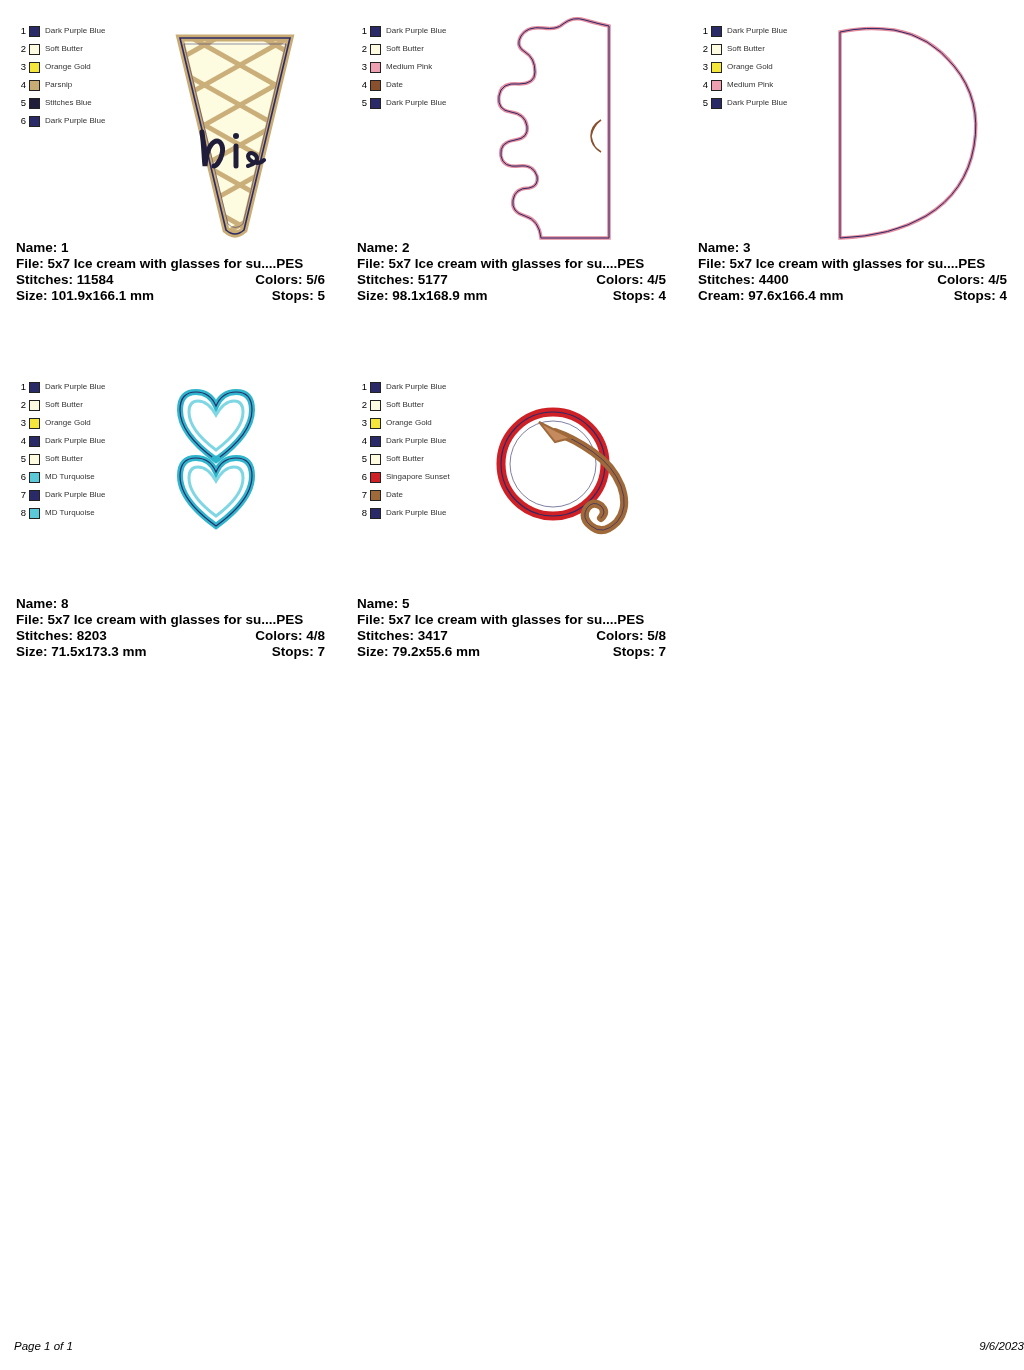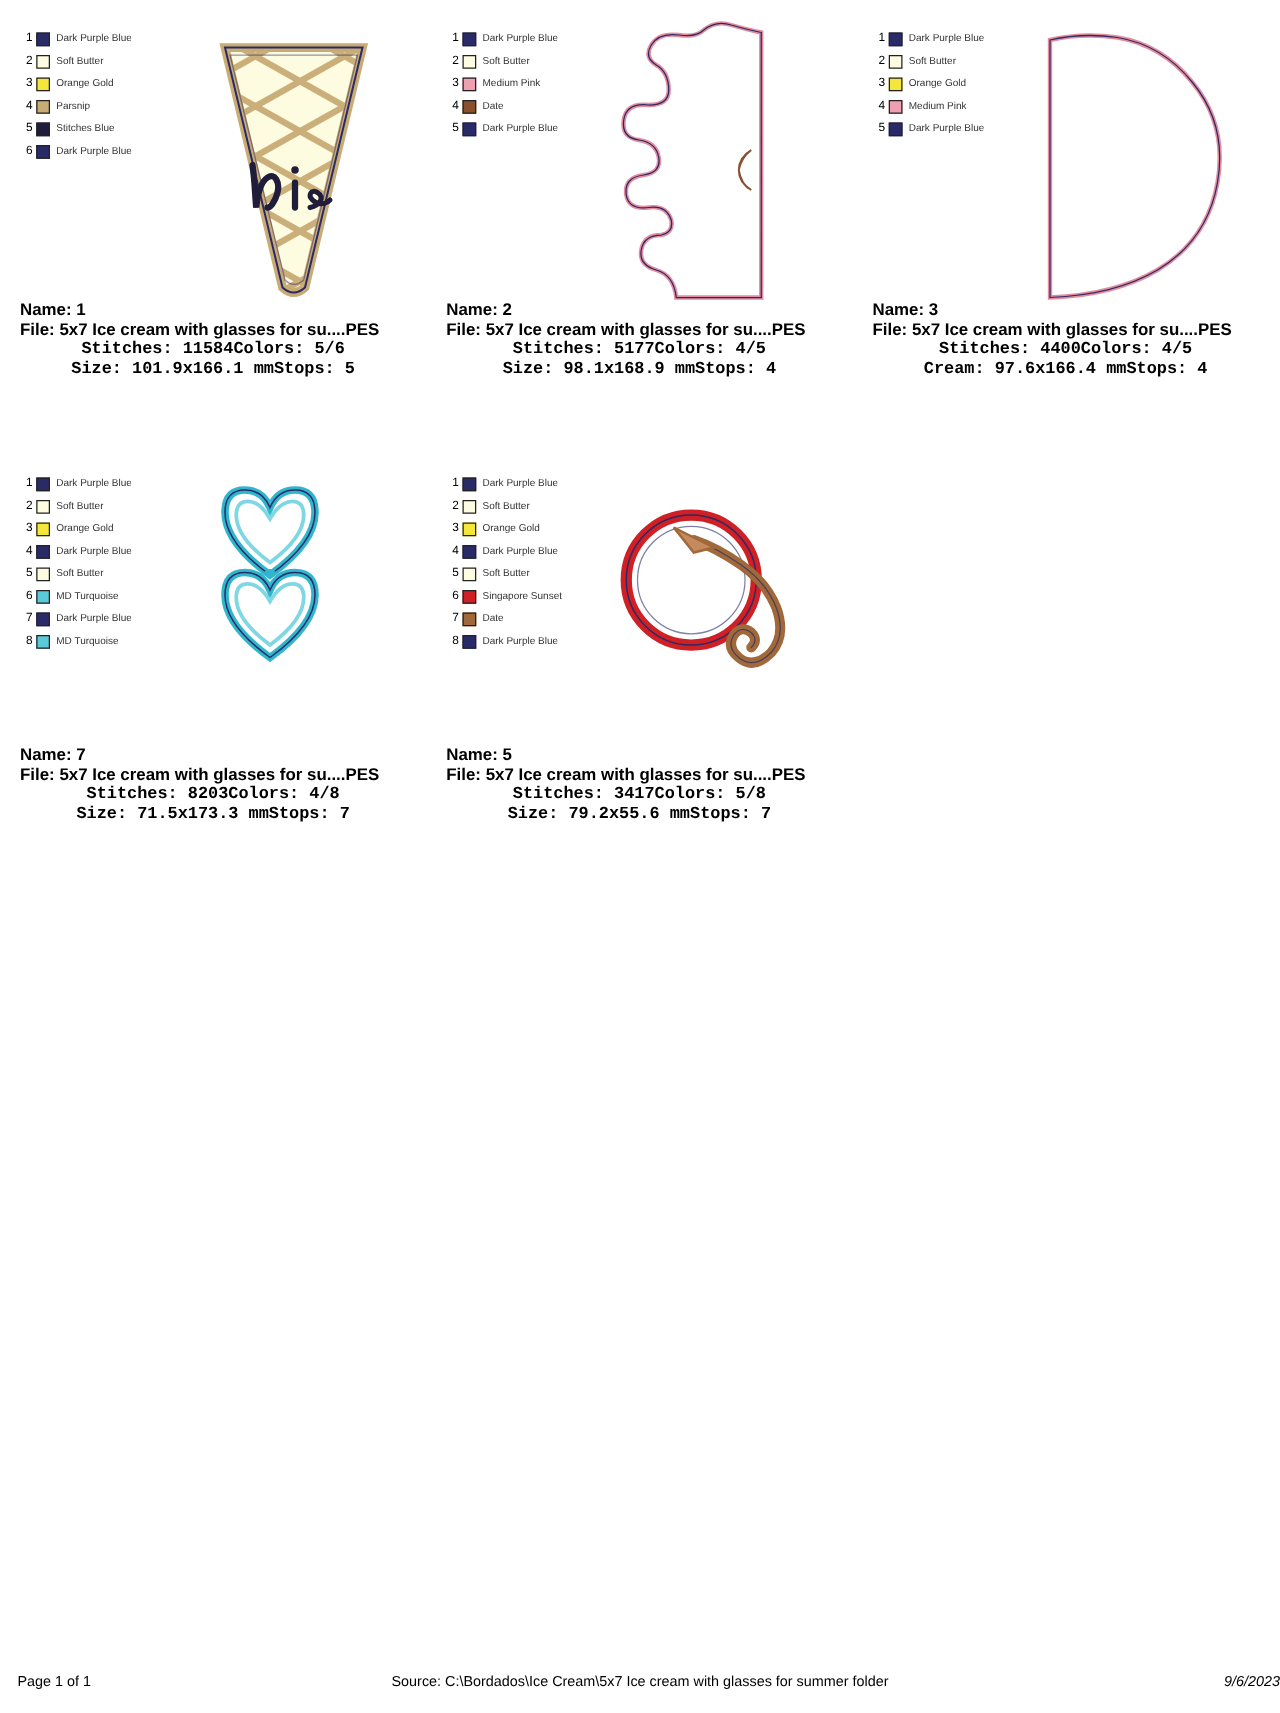--- a/index.html
+++ b/index.html
@@ -87,42 +87,42 @@
     line-height: 16px;
     width: 325px;
     box-sizing: border-box;
   }
   .info .line {
     display: block;
     white-space: nowrap;
   }
   .info .split {
     display: flex;
-    justify-content: center;
-    font-family: Liberation Mono, monospace;
+    justify-content: space-between;
   }
   .cell-gap {
     height: 52px;
   }
   .footer {
     position: absolute;
     left: 0;
     bottom: 14px;
     width: 1024px;
     font-size: 11.5px;
   }
   .footer-inner {
     position: relative;
     width: 1024px;
     height: 16px;
   }
   .footer-left {
     position: absolute;
     left: 14px;
     top: 0;
+    font-style: italic;
   }
   .footer-center {
     position: absolute;
     left: 0;
     right: 0;
     text-align: center;
     top: 0;
   }
   .footer-right {
     position: absolute;
@@ -377,21 +377,21 @@
               <path d="M19 36 Q19 25 28 25 Q38 25 46 39 Q54 25 64 25 Q73 25 73 36 Q73 54 46 74 Q19 54 19 36 Z" fill="none" stroke="#7fd7e4" stroke-width="3"></path>
               <path d="M10 100 Q10 82 26 82 Q40 82 46 96 Q52 82 66 82 Q82 82 82 100 Q82 124 46 150 Q10 124 10 100 Z" fill="#ffffff" stroke="#2fb6cc" stroke-width="6"></path>
               <path d="M10 100 Q10 82 26 82 Q40 82 46 96 Q52 82 66 82 Q82 82 82 100 Q82 124 46 150 Q10 124 10 100 Z" fill="none" stroke="#2b2a68" stroke-width="1.2"></path>
               <path d="M19 102 Q19 91 28 91 Q38 91 46 105 Q54 91 64 91 Q73 91 73 102 Q73 120 46 140 Q19 120 19 102 Z" fill="none" stroke="#7fd7e4" stroke-width="3"></path>
               <path d="M44 80 Q46 86 48 80" fill="none" stroke="#2fb6cc" stroke-width="5"></path>
             </g>
           </svg>
         </div>
       </div>
       <div class="info">
-        <span class="line">Name: 7</span>
+        <span class="line">Name: 8</span>
         <span class="line">File: 5x7  Ice cream with glasses for su....PES</span>
         <span class="split">
           <span>Stitches: 8203</span>
           <span>Colors: 4/8</span>
         </span>
         <span class="split">
           <span>Size: 71.5x173.3 mm</span>
           <span>Stops: 7</span>
         </span>
       </div>
@@ -468,18 +468,17 @@
       </div>
     </div>
 
     <div class="cell"></div>
 
   </div>
 
   <div class="footer">
     <div class="footer-inner">
       <span class="footer-left">Page 1 of 1</span>
-      <span class="footer-center">Source: C:\Bordados\Ice Cream\5x7 Ice cream with glasses for summer folder</span>
       <span class="footer-right">9/6/2023</span>
     </div>
   </div>
 
 </div>
 
 </body></html>

